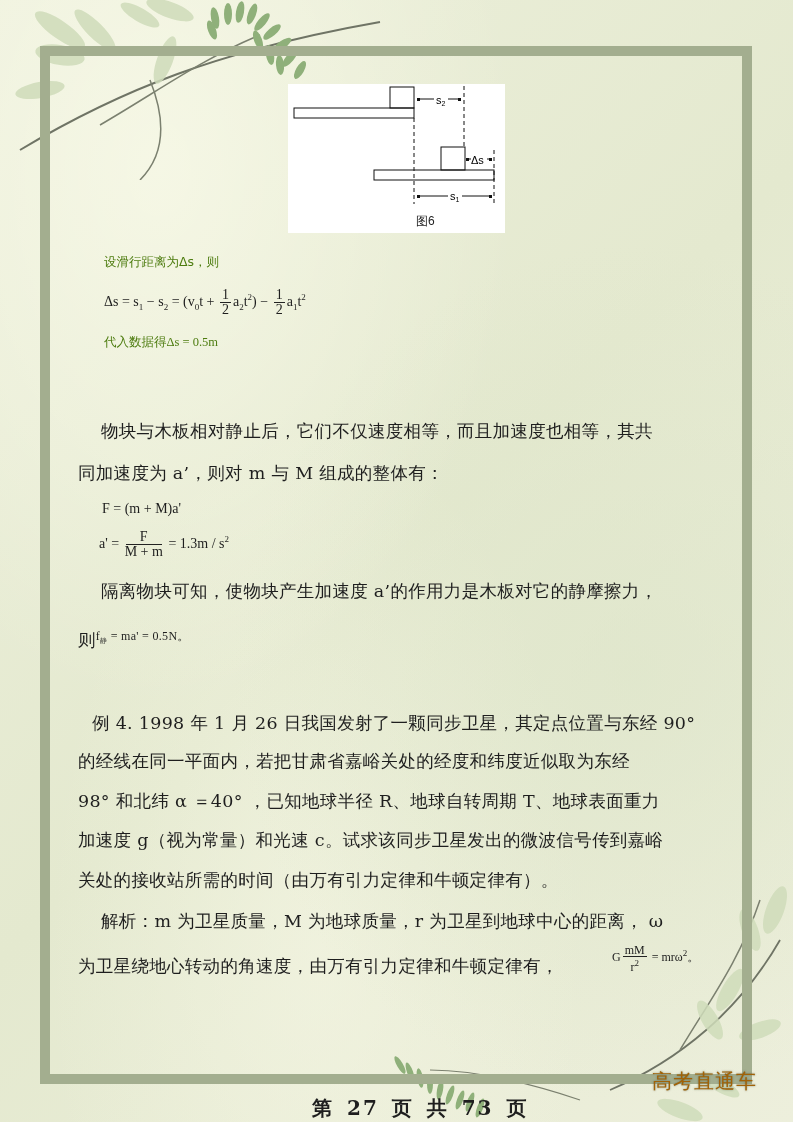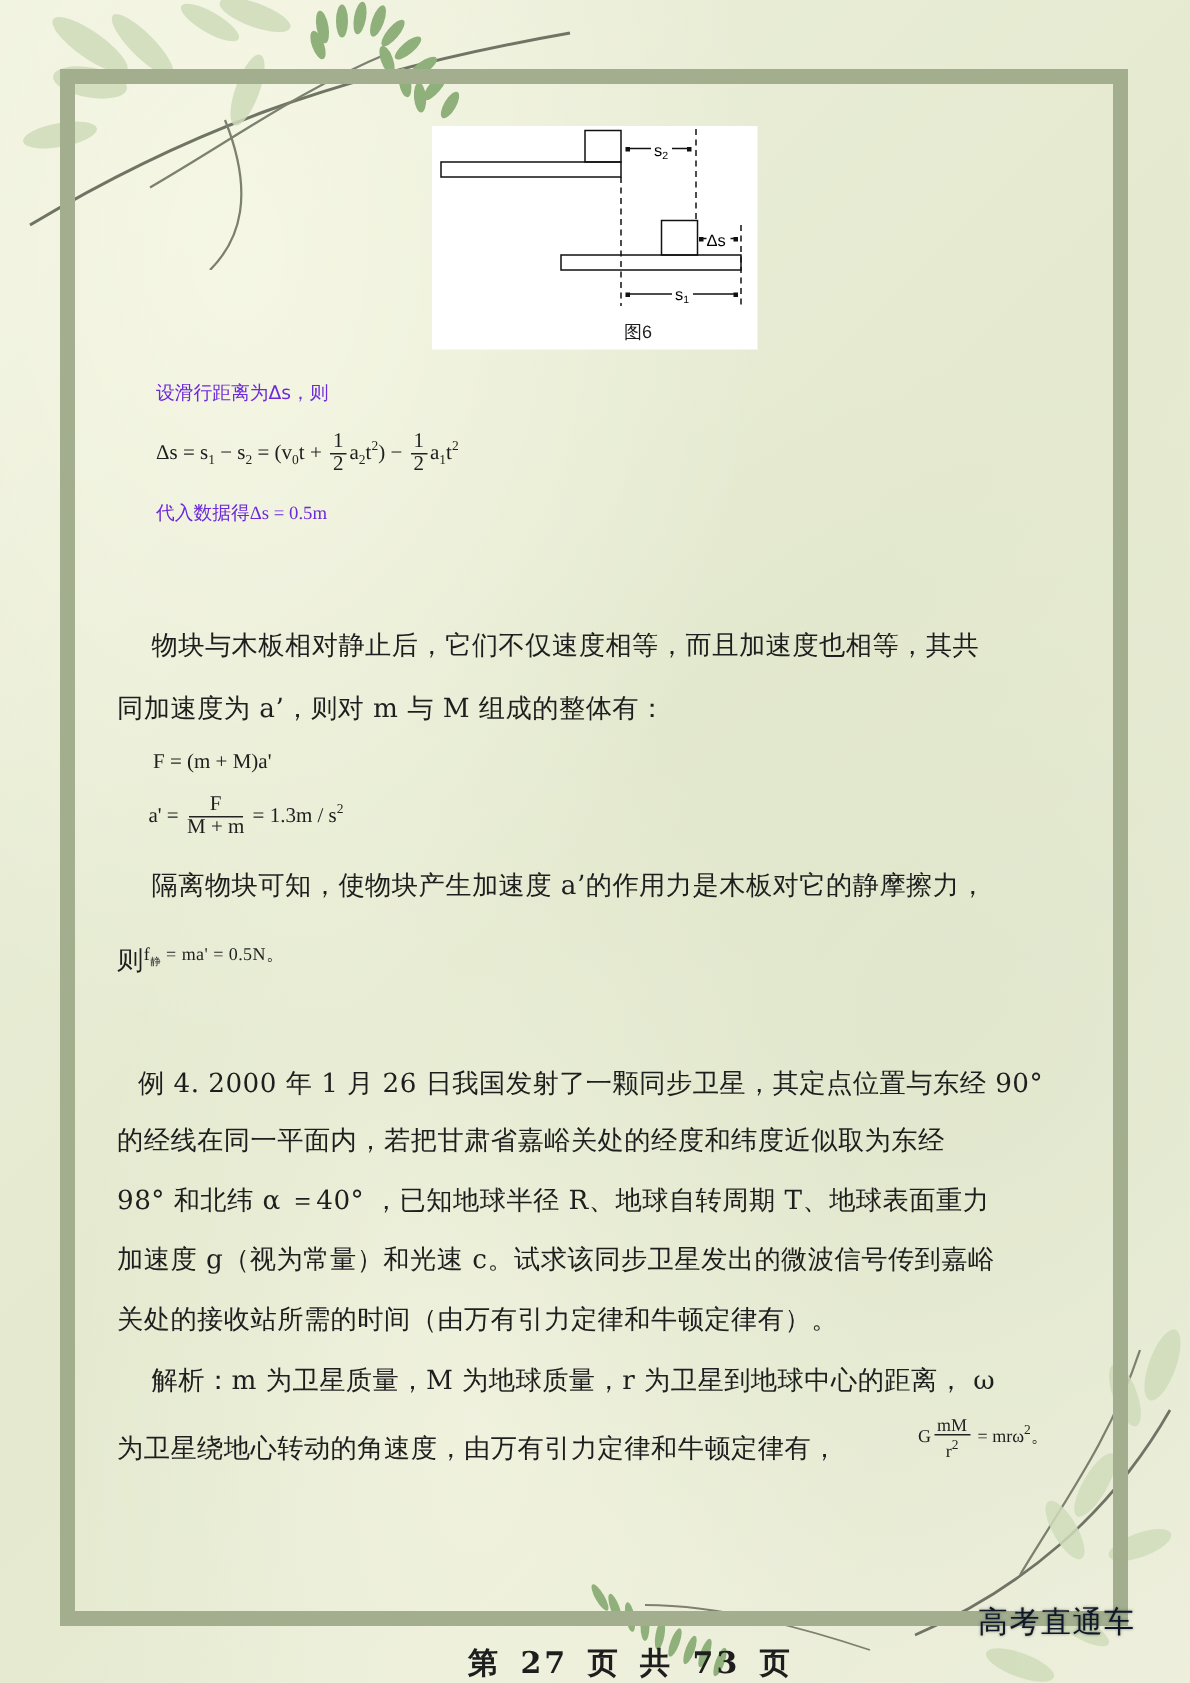--- a/index.html
+++ b/index.html
@@ -16,32 +16,32 @@
   }
   .frame {
     position:absolute; left:40px; top:46px; width:712px; height:1038px;
     border:10px solid #a3ae8f; box-sizing:border-box;
   }
   .leaf { position:absolute; pointer-events:none; }
   .figure {
     position:absolute; left:288px; top:84px; width:217px; height:149px; background:#fff;
   }
   .fig-caption { position:absolute; left:80px; top:129px; font-size:12px; font-family:"Liberation Sans", sans-serif;margin-left:48px; }
-  .small { font-family:"Liberation Serif", serif; font-size:13px; color:#6d28d9; position:absolute; }
+  .small { font-family:"Liberation Serif", serif; font-size:13px; color:#4d7c0f; position:absolute; }
   .body-text { position:absolute; font-size:17.5px; line-height:22px; font-family:"DejaVu Serif", serif; letter-spacing:0.3px; white-space:nowrap; }
   .formula { position:absolute; font-family:"Liberation Serif", serif; font-size:14px; white-space:nowrap; }
   .frac { display:inline-flex; flex-direction:column; align-items:center; vertical-align:middle; margin:0 2px; line-height:14px; }
   .frac .num { border-bottom:1px solid #222; padding:0 2px; }
   sub, sup { font-size:9px; }
   .footer {
     position:absolute; left:312px; top:1095px; font-size:20px; font-weight:bold;
     font-family:"DejaVu Serif", serif; letter-spacing:2px; word-spacing:4px;
   }
   .watermark {
-    position:absolute; left:652px; top:1068px; font-size:20px; color:#0f172a;
+    position:absolute; left:652px; top:1068px; font-size:20px; color:#a16207;
     font-family:"DejaVu Sans", sans-serif; letter-spacing:1px;
     text-shadow:0 0 2px rgba(80,90,70,0.7);
   }
 </style>
 </head>
 <body>
 
 <svg class="leaf" style="left:0;top:0" width="480" height="180" viewBox="0 0 480 180">
   <path d="M20 150 C120 90 220 50 380 22" stroke="#6f7465" stroke-width="2" fill="none"></path>
   <path d="M100 125 C160 90 200 60 260 35" stroke="#7b806f" stroke-width="1.5" fill="none"></path>
@@ -156,21 +156,21 @@
       <span class="num" style="padding:0 14px">F</span>
       <span>M + m</span>
     </span><span> = 1.3m / s</span><sup>2</sup>
 </div>
 
 <div class="body-text" style="left:101px;top:580px">隔离物块可知，使物块产生加速度 a’的作用力是木板对它的静摩擦力，</div>
 <div class="body-text" style="left:78px;top:625px">
   <span>则</span><span style="font-family:'Liberation Serif',serif;font-size:12px;vertical-align:6px"><span>f</span><sub style="font-size:7px">静</sub><span> = ma' = 0.5N。</span></span>
 </div>
 
-<div class="body-text" style="left:92px;top:712px">例 4. 2000 年 1 月 26 日我国发射了一颗同步卫星，其定点位置与东经 90°</div>
+<div class="body-text" style="left:92px;top:712px">例 4. 1998 年 1 月 26 日我国发射了一颗同步卫星，其定点位置与东经 90°</div>
 <div class="body-text" style="left:78px;top:750px">的经线在同一平面内，若把甘肃省嘉峪关处的经度和纬度近似取为东经</div>
 <div class="body-text" style="left:78px;top:790px">98° 和北纬 α ＝40° ，已知地球半径 R、地球自转周期 T、地球表面重力</div>
 <div class="body-text" style="left:78px;top:829px">加速度 g（视为常量）和光速 c。试求该同步卫星发出的微波信号传到嘉峪</div>
 <div class="body-text" style="left:78px;top:869px">关处的接收站所需的时间（由万有引力定律和牛顿定律有）。</div>
 
 <div class="body-text" style="left:101px;top:910px">解析：m 为卫星质量，M 为地球质量，r 为卫星到地球中心的距离， ω</div>
 <div class="body-text" style="left:78px;top:955px">为卫星绕地心转动的角速度，由万有引力定律和牛顿定律有，</div>
 <div class="formula" style="left:612px;top:944px;font-size:12px">
   <span>G</span><span class="frac" style="line-height:12px">
       <span class="num">mM</span>

